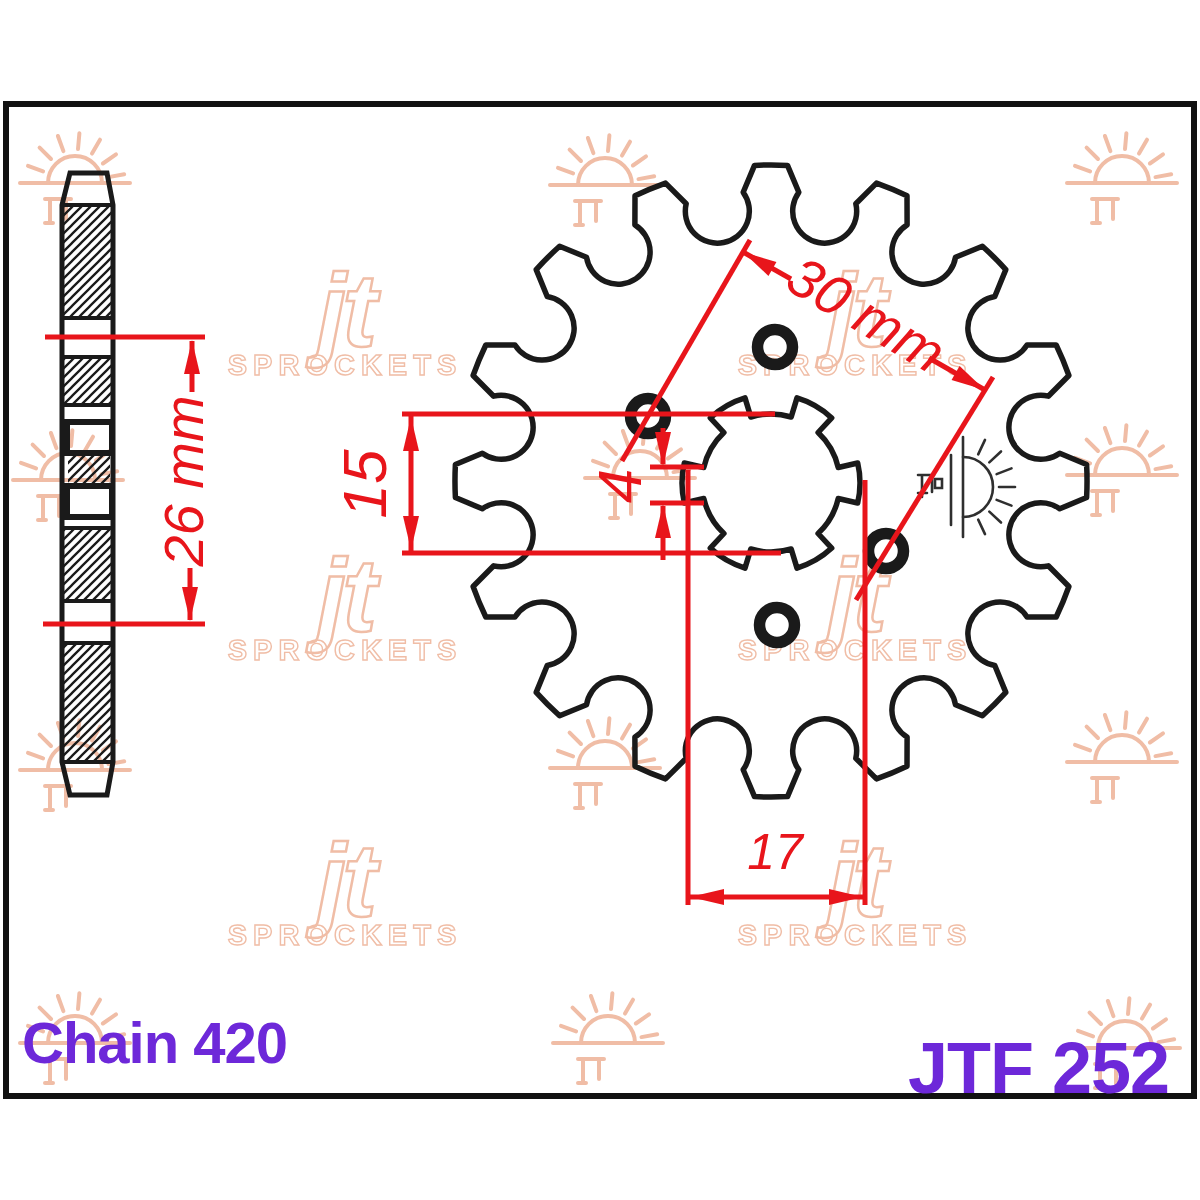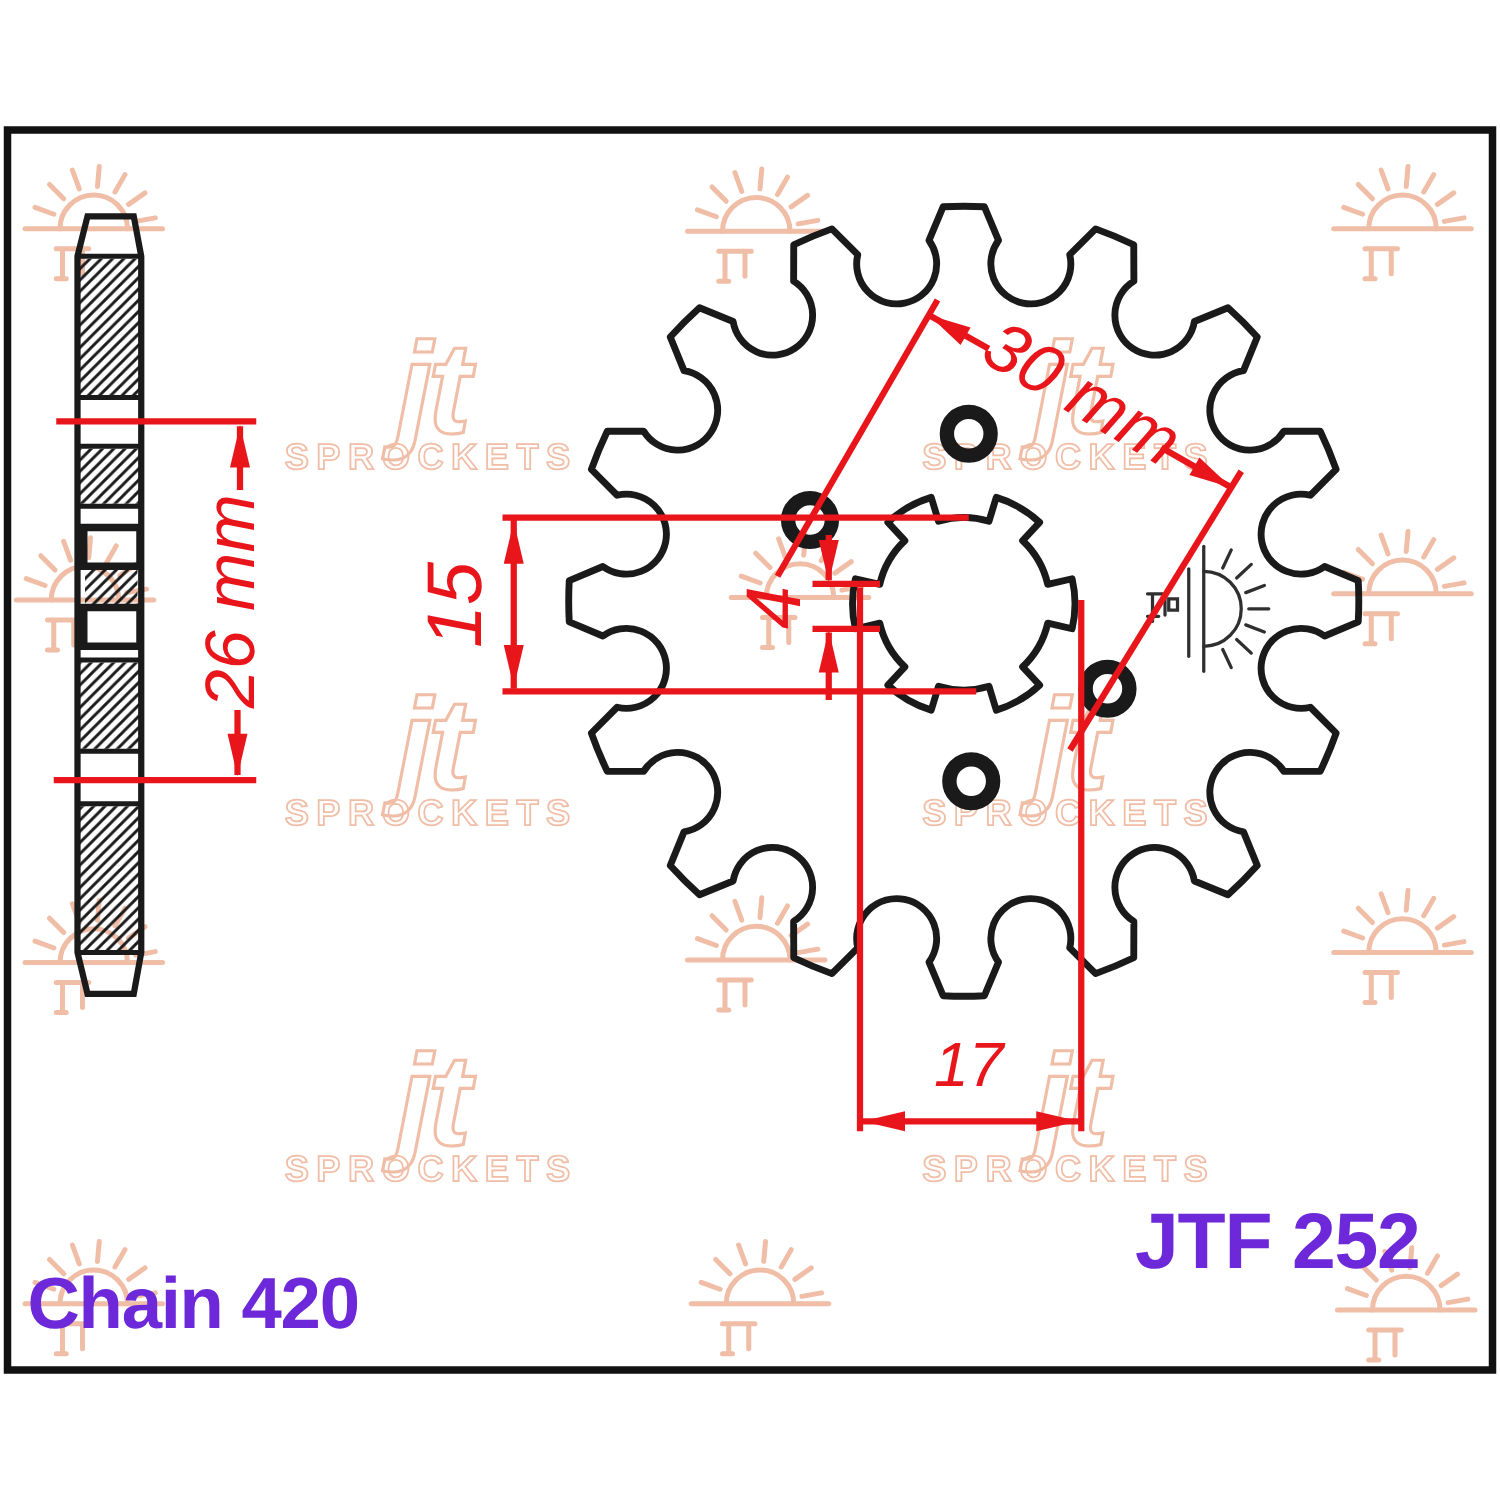--- a/index.html
+++ b/index.html
@@ -9,21 +9,21 @@
   .dimtext{position:absolute;color:#e8151b;font-style:italic;text-align:center;
            line-height:1;white-space:nowrap;}
   #dim-26{left:90px;top:447px;width:200px;height:68px;font-size:56px;transform:rotate(-90deg);}
   #dim-15{left:296px;top:452px;width:140px;height:64px;font-size:62px;transform:rotate(-90deg);}
   #dim-4{left:586px;top:454px;width:70px;height:64px;font-size:62px;transform:rotate(-90deg);}
   #dim-30{left:744px;top:286px;width:240px;height:64px;font-size:56px;transform:rotate(30.5deg);}
   #dim-17{left:695px;top:827px;width:160px;height:64px;font-size:50px;}
   .biglabel{position:absolute;color:#6d28d9;font-weight:bold;line-height:1;white-space:nowrap;
             letter-spacing:-1px;}
   #chain-label{left:22px;top:1014px;font-size:58px;}
-  #part-label{left:908px;top:962px;font-size:63px;}
+  #part-label{left:908px;top:1032px;font-size:72px;}
 </style>
 </head>
 <body>
 
 <div id="stage">
 
   <svg id="dwg" width="1200" height="1200" viewBox="0 0 1200 1200">
     <defs>
       <pattern id="hatch" patternUnits="userSpaceOnUse" width="9" height="9">
         <path d="M0,9 L9,0 M-2,2 L2,-2 M7,11 L11,7" stroke="#1a1a1a" stroke-width="2.3" fill="none"></path>

